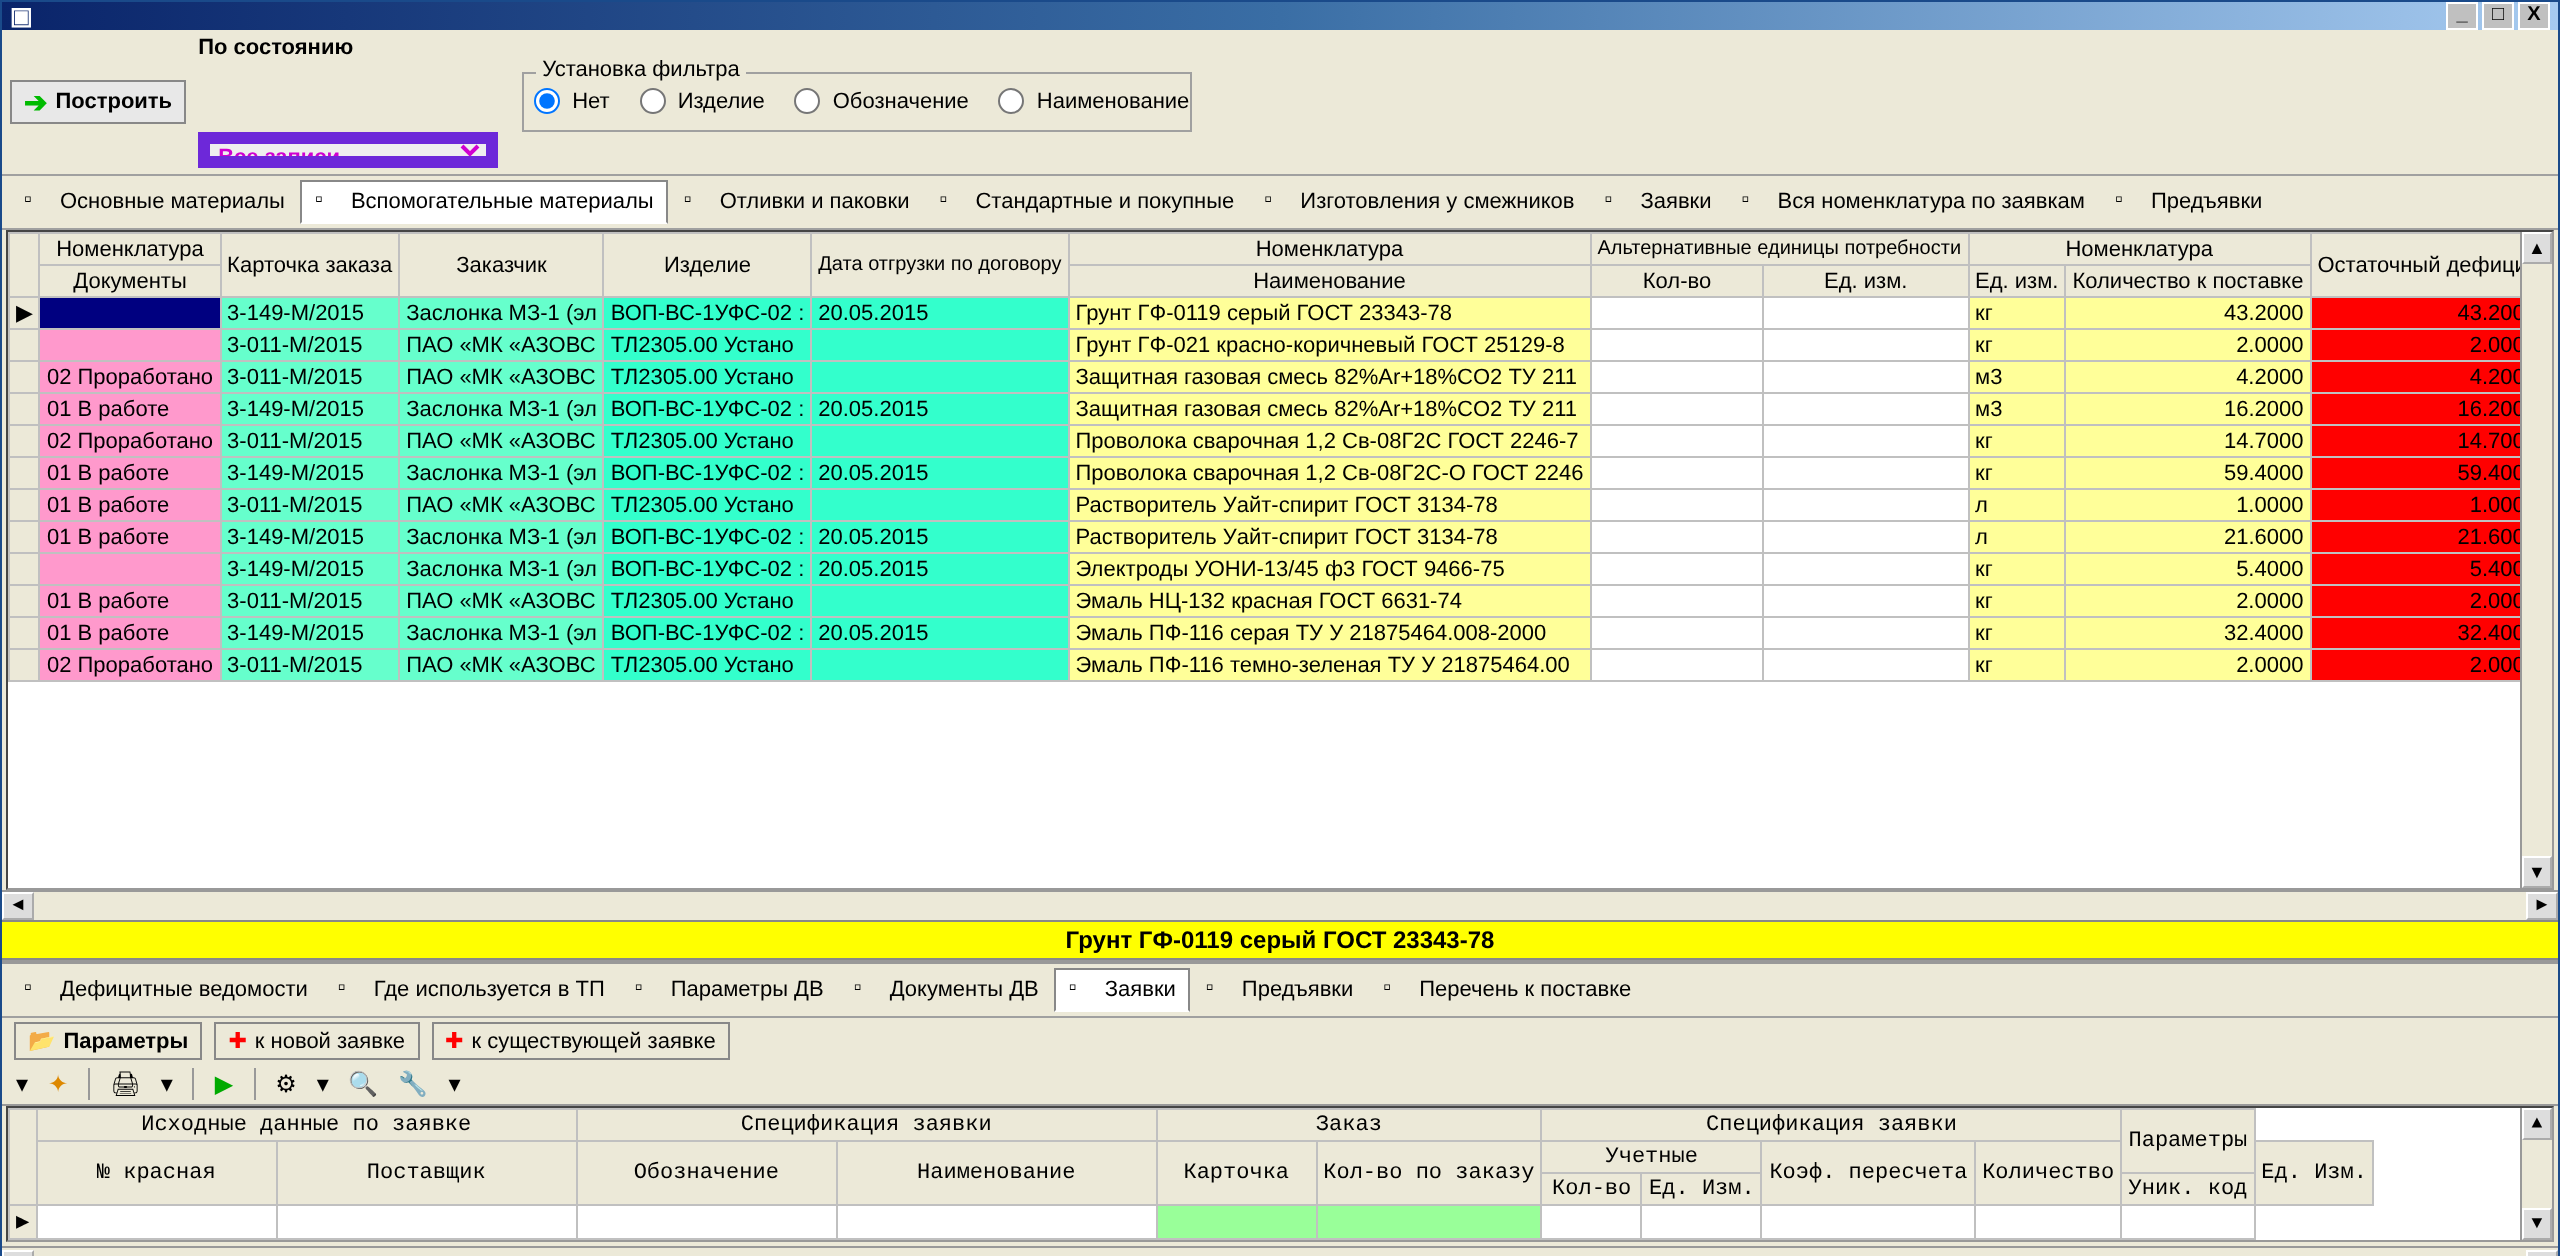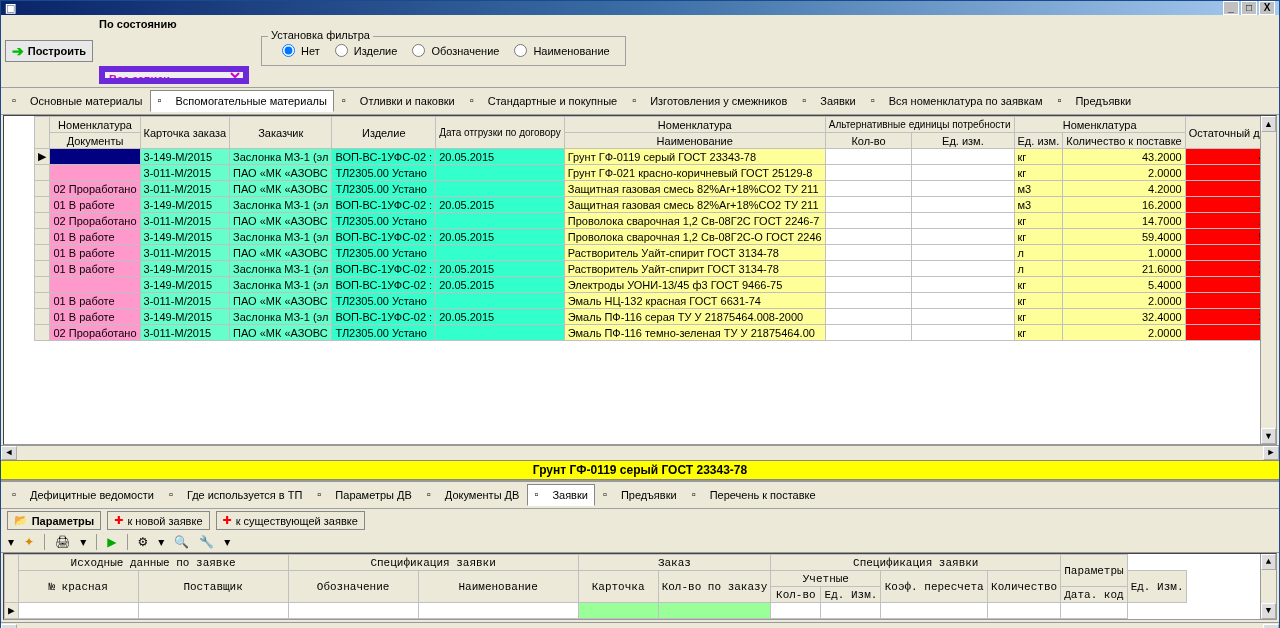--- a/index.html
+++ b/index.html
@@ -9,30 +9,30 @@
   .titlebar .sp { flex: 1; }
   .titlebar .btn { width: 16px; height: 14px; background: #c0c0c0; border: 1px solid #fff; color: #000; font-size: 10px; line-height: 12px; text-align: center; margin-left: 2px; font-family: Marlett, Arial; cursor: pointer; }
   .filterbar { display: flex; align-items: center; padding: 3px 4px; border-bottom: 1px solid #a0a0a0; background: #ece9d8; gap: 4px; }
   .build-btn { background: #e8e8e8; border: 1px solid #888; padding: 2px 6px; display: flex; align-items: center; gap: 4px; font-size: 11px; font-weight: bold; cursor: pointer; }
   .arrow-green { color: #0b0; font-size: 14px; }
   .filt-grp { display: flex; flex-direction: column; margin: 0 2px; }
   .filt-grp .lbl { font-size: 11px; font-weight: bold; }
   .filt-grp select { font-size: 11px; border: 6px solid #6d28d9; height: 18px; margin-top: 36px; }
   .sel-mag { color: #d000d0; font-weight: bold; }
   .sel-grn { color: #0a0; font-weight: bold; }
-  .radio-box { border: 1px solid #a0a0a0; padding: 0 15px 4px; display: flex; align-items: center; gap: 10px; position: relative; margin: 0 6px; height: 30px; }
+  .radio-box { border: 1px solid #a0a0a0; padding: 0 0 4px; display: flex; align-items: center; gap: 10px; position: relative; margin: 0 6px; height: 30px; }
   .radio-box .leg { position: absolute; top: -8px; left: 6px; background: #ece9d8; padding: 0 3px; font-size: 11px; }
   .radio-box label { display: flex; align-items: flex-end; gap: 3px; font-size: 11px; }
   .mask-grp .lbl { font-size:11px; font-weight:bold;}
   .mask-grp input { width: 190px; height: 18px; border:1px solid #7f9db9;}
   .tabs { display: flex; align-items: center; padding: 2px 4px; background: #ece9d8; border-bottom: 1px solid #a0a0a0; gap: 1px; flex-wrap: wrap; }
   .tab { padding: 3px 6px; display: flex; align-items: center; gap: 4px; cursor: pointer; border: 1px solid transparent; font-size:11px; }
   .tab.active { background: #fff; border: 1px solid #888; border-bottom: 1px solid #fff; }
   .ico { width: 14px; height: 14px; display: inline-block; }
-  .grid-wrap { flex: 1; overflow: auto; background: #fff; position: relative; border: 1px inset #999; margin: 0 2px; padding-left: 30px; }
+  .grid-wrap { flex: 1; overflow: auto; background: #fff; position: relative; border: 1px inset #999; margin: 0 2px; }
   table.grid { border-collapse: collapse; table-layout: fixed; }
   table.grid th, table.grid td { border: 1px solid #c0c0c0; padding: 1px 3px; font-size: 11px; white-space: nowrap; overflow: hidden; height: 16px; }
   table.grid th { background: #ece9d8; font-weight: normal; text-align: center; position: sticky; top: 0; }
   .rowsel { width:10px; background:#ece9d8; text-align:center; }
   .c-navy { background:#000080; color:#fff; }
   .c-pink { background:#ff99cc; }
   .c-green { background:#66ffcc; }
   .c-teal { background:#33ffcc; }
   .c-yellow { background:#ffff99; }
   .c-red { background:#ff0000; color:#000; }
@@ -389,21 +389,21 @@
 <th rowspan="2" style="width:80px">Карточка</th>
 <th rowspan="2" style="width:60px">Кол-во по заказу</th>
 <th colspan="2">Учетные</th>
 <th rowspan="2" style="width:56px">Коэф. пересчета</th>
 <th rowspan="2" style="width:62px">Количество</th>
 <th rowspan="2" style="width:40px">Ед. Изм.</th>
 </tr>
             <tr>
 <th style="width:50px">Кол-во</th>
               <th style="width:50px">Ед. Изм.</th>
-<th>Дата. код</th>
+<th>Уник. код</th>
 </tr>
 <tr>
 <td class="rowsel">▶</td>
               <td></td>
               <td></td>
               <td></td>
               <td></td>
 <td class="c-lgrn"></td>
               <td class="c-lgrn"></td>
 <td></td>

